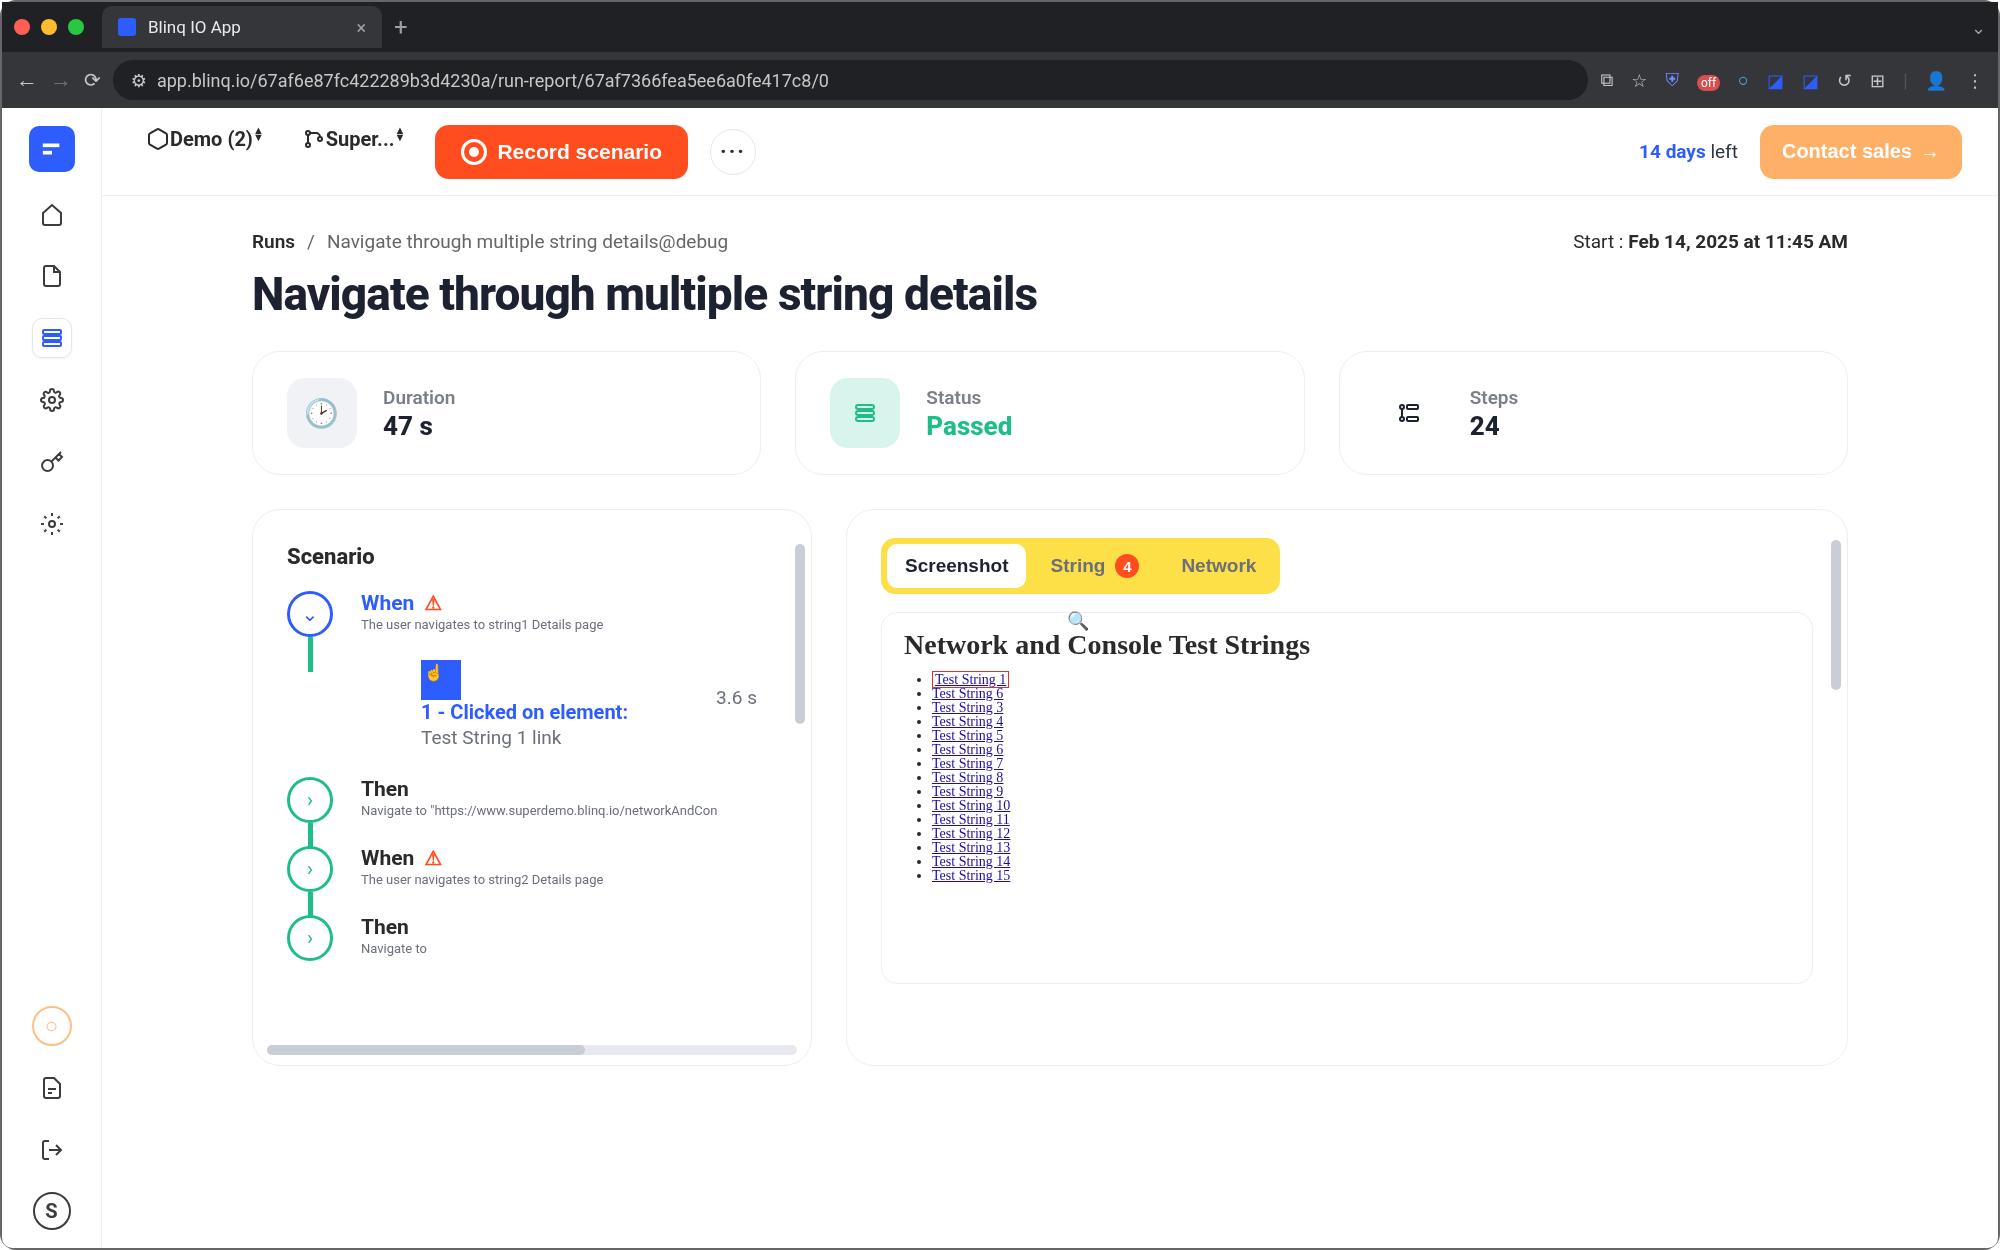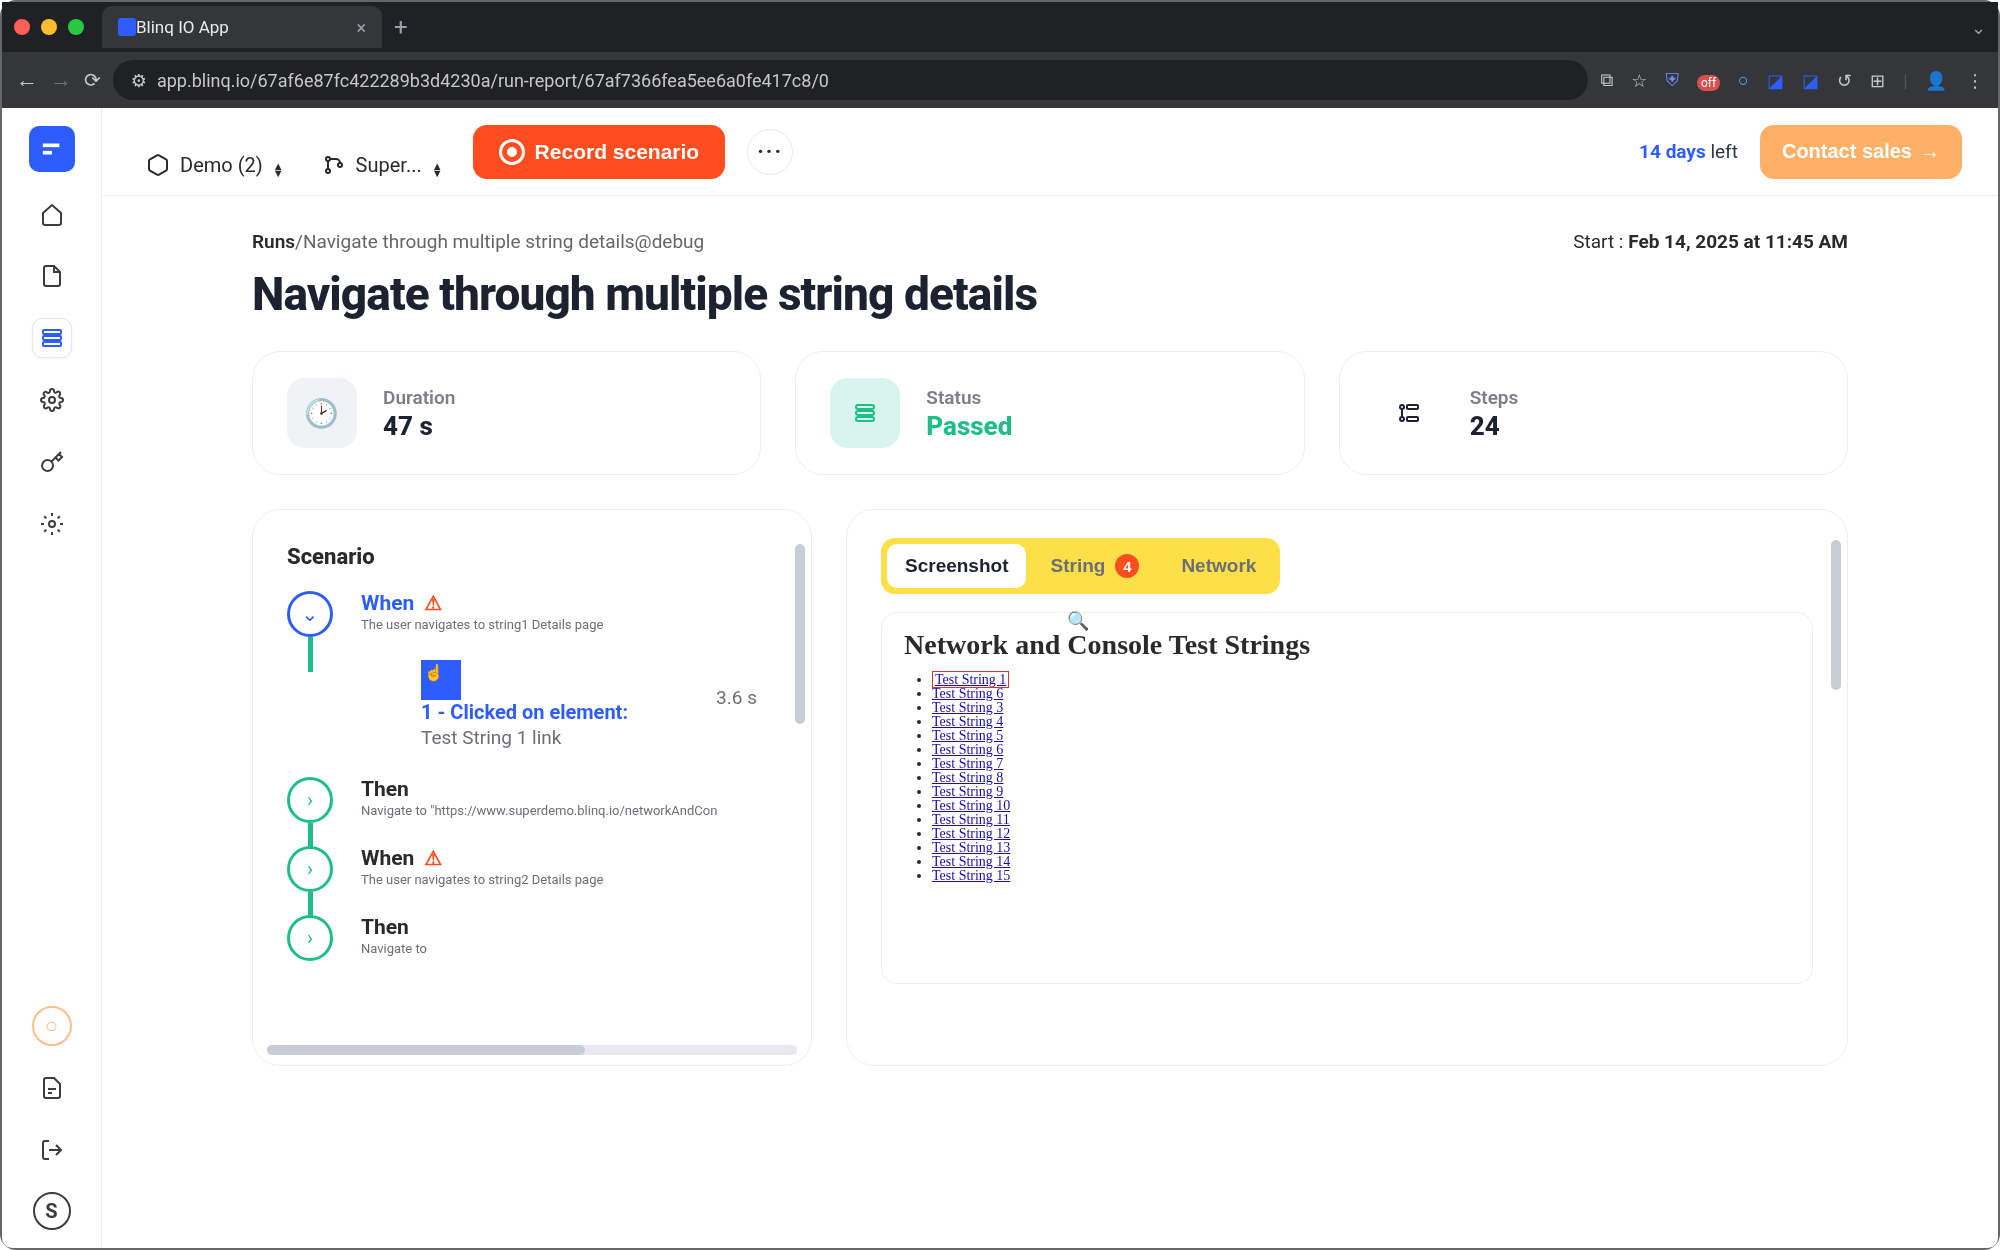--- a/index.html
+++ b/index.html
@@ -4,21 +4,21 @@
 <style>
   * { margin:0; padding:0; box-sizing:border-box; }
   body { font-family:-apple-system,BlinkMacSystemFont,"Segoe UI",Roboto,sans-serif; background:#fff; color:#2a2a2a; overflow:hidden; }
 
   
   .browser { width:2000px; height:1250px; background:#202124; display:flex; flex-direction:column; border-radius:16px;border:2px solid #666;}
   .tabbar { height:50px; background:#202124; display:flex; align-items:center; padding:0 12px; }
   .traffic { display:flex; gap:11px; margin-right:18px; }
   .traffic span{ width:16px;height:16px;border-radius:50%; }
   .red{background:#ff5f57}.yellow{background:#febc2e}.green{background:#28c840}
-  .tab { background:#35363a; border-radius:10px 10px 0 0; height:42px; display:flex; align-items:center; padding:0 16px; color:#e8eaed; font-size:17px; min-width:280px; }
+  .tab { background:#35363a; border-radius:10px 10px 0 0; height:42px; display:flex; align-items:center; padding:0 16px; color:#e8eaed; font-size:17px; gap:12px; min-width:280px; }
   .tab .favicon{width:18px;height:18px;background:#2d5dff;border-radius:3px;}
   .tab .close-x{margin-left:auto;color:#9aa0a6;font-size:18px;}
   .newtab{color:#9aa0a6;font-size:24px;margin-left:12px;}
 
   .toolbar { height:56px; background:#35363a; display:flex; align-items:center; padding:0 14px; gap:12px; color:#c7c7c7; }
   .toolbar .nav-arrow{font-size:22px}
   .toolbar .reload{font-size:20px}
   .addrbar { flex:1; background:#202124; border-radius:28px; height:40px; display:flex; align-items:center; padding:0 18px; color:#c7c7c7; font-size:18px; gap:10px;}
   .toolbar .righticons{display:flex;gap:18px;align-items:center;font-size:18px;}
   .pill-off{background:#d94f4f;border-radius:8px;font-size:12px;padding:1px 4px;color:#fff}
@@ -28,33 +28,33 @@
   .sidenav { width:100px; border-right:1px solid #eceef2; display:flex; flex-direction:column; align-items:center; padding:18px 0; gap:22px; color:#3c3c3c; }
   .sidenav .logo{width:46px;height:46px;background:#2d5dff;border-radius:10px;display:flex;align-items:center;justify-content:center;}
   .logo svg{width:22px;height:22px;}
   .nav-item{width:40px;height:40px;display:flex;align-items:center;justify-content:center;border-radius:10px;font-size:22px;}
   .nav-item.active{background:#fff;border:1px solid #e2e6f0;box-shadow:0 1px 3px rgba(0,0,0,.05);color:#2d5dff}
   .sidenav .spacer{flex:1}
   .bubble{border:2px solid #fbbf88;border-radius:50%;color:#fbbf88}
 
   .main { flex:1; overflow:auto; }
   .topbar { height:88px; border-bottom:1px solid #eceef2; display:flex; align-items:center; padding:0 36px; gap:22px;}
-  .dropdown { height:50px; display:flex; align-items:flex-end; gap:10px; padding:0 8px; font-size:20px; font-weight:400; }
+  .dropdown { height:50px; display:flex; align-items:flex-start; padding:0 8px; font-size:20px; font-weight:700; }
   .sort-icons{display:flex;flex-direction:column;line-height:7px;font-size:11px}
   .record-btn { background:#ff4d1f; color:#fff; height:54px; border:none; border-radius:14px; padding:0 26px; font-size:21px; font-weight:700; display:flex; align-items:center; gap:10px;}
   .record-btn .rec-ico{width:26px;height:26px;border:3px solid #fff;border-radius:50%;display:flex;align-items:center;justify-content:center}
   .record-btn .rec-ico span{width:10px;height:10px;background:#fff;border-radius:50%;}
   .more-btn { width:46px;height:46px;border:1px solid #e2e6f0;border-radius:50%;display:flex;align-items:center;justify-content:center;font-size:22px;font-weight:700;letter-spacing:2px;}
   .topbar .grow{flex:1}
   .trial{font-size:19px;color:#2b3440}
   .trial b{color:#2d5dff;font-weight:700}
   .contact-btn{background:#ffb067;color:#fff;font-size:20px;font-weight:700;border:none;border-radius:14px;height:54px;padding:0 22px;display:flex;align-items:center;gap:8px}
 
   .content{padding:34px 150px 0 150px;}
-  .breadcrumb-row{display:flex;align-items:flex-end;font-size:19px;color:#666;margin-bottom:14px}
+  .breadcrumb-row{display:flex;align-items:flex-end;gap:12px;font-size:19px;color:#666;margin-bottom:14px}
   .breadcrumb-row .crumb-link{color:#2a2a2a;font-weight:600}
   .breadcrumb-row .grow{flex:1}
   .start-stamp{font-size:19px;color:#2a2a2a}
   h1.page-title{font-size:46px;font-weight:800;color:#1d2230;letter-spacing:-0.02em;margin-bottom:30px}
 
   .statgrid{display:flex;gap:34px;margin-bottom:34px}
   .card{flex:1;border:1px solid #eceef2;border-radius:28px;padding:26px 34px;display:flex;align-items:center;gap:26px}
   .card .ico{width:70px;height:70px;border-radius:18px;display:flex;align-items:center;justify-content:center;font-size:28px}
   .ico.grey{background:#f1f2f5;color:#8b8f99}
   .ico.teal{background:#d7f5ec;color:#1dbf86}

